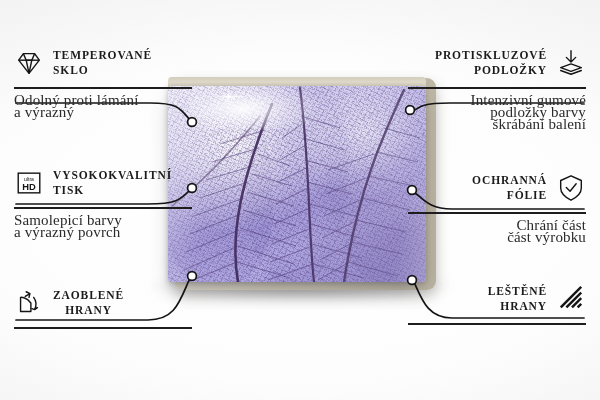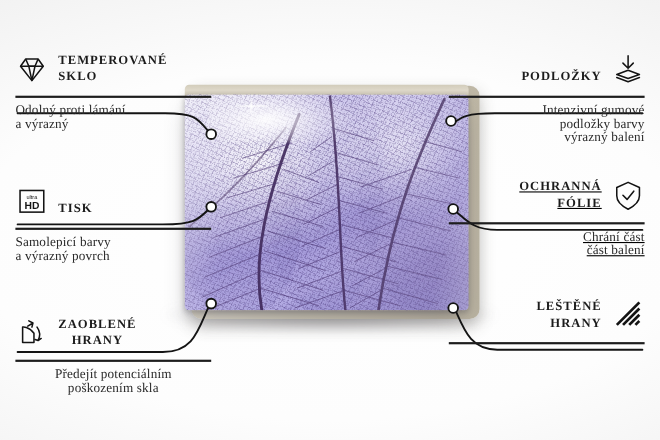--- a/index.html
+++ b/index.html
@@ -115,21 +115,21 @@
   .f-title{
     font-family:"Liberation Serif",serif;
     font-size:11.5px;font-weight:700;letter-spacing:.9px;
     color:#1b1b1b;line-height:15px;text-transform:uppercase;
   }
   .rule{
     height:1.6px;background:#1d1d1d;margin:5px 0 5px 0;width:100%;
   }
   .f-sub{
     font-family:"Liberation Serif",serif;
-    font-size:12px;line-height:12.4px;color:#2a2a2a;letter-spacing:.15px;
+    font-size:15px;line-height:12.4px;color:#2a2a2a;letter-spacing:.15px;
   }
   .icon{width:30px;height:30px;flex:0 0 30px;display:block;}
   .icon svg{display:block;width:30px;height:30px;}
 </style>
 </head>
 <body>
 
 <div id="stage">
 
   <div id="floor-shadow"></div>
@@ -263,21 +263,21 @@
   <div class="feature left" style="top:164px;">
     <div class="f-head">
       <span class="icon">
         <svg viewBox="0 0 32 32">
           <rect x="4.5" y="5.5" width="23" height="21" fill="none" stroke="#141414" stroke-width="1.5"></rect>
           <text x="16" y="14" font-family="Liberation Sans, sans-serif" font-size="5.4" text-anchor="middle" fill="#141414">ultra</text>
           <text x="16" y="23.4" font-family="Liberation Sans, sans-serif" font-size="10" font-weight="bold" text-anchor="middle" fill="#141414">HD</text>
         </svg>
       </span>
       <span class="f-title">
-        <br>
+        <span>VYSOKOKVALITNÍ</span><br>
         <span>TISK</span>
       </span>
     </div>
     <div class="rule"></div>
     <div class="f-sub">
       <span>Samolepicí barvy</span><br>
       <span>a výrazný povrch</span>
     </div>
   </div>
 
@@ -291,73 +291,69 @@
           <path d="M21 10 C 24 14, 24 19, 22 23 M22 23 L25 21 M22 23 L19 22"></path>
         </g>
           </svg>
       </span>
       <span class="f-title">
         <span>ZAOBLENÉ</span><br>
         <span>HRANY</span>
       </span>
     </div>
     <div class="rule"></div>
-    <div class="f-sub">
-      <span>Předejít potenciálním</span><br>
-      <span>poškozením skla</span>
-    </div>
   </div>
 
   <div class="feature right" style="top:44px;">
     <div class="f-head">
       <span class="icon">
         <svg viewBox="0 0 32 32">
             <g fill="none" stroke="#141414" stroke-width="1.5" stroke-linejoin="round" stroke-linecap="round">
           <path d="M16 3 V14 M11 10 L16 15 L21 10"></path>
           <path d="M16 17 L27 21 L16 25 L5 21 Z"></path>
           <path d="M5 24 L16 28 L27 24"></path>
         </g>
           </svg>
       </span>
       <span class="f-title">
-        <br>
+        <span>PROTISKLUZOVÉ</span><br>
         <span>PODLOŽKY</span>
       </span>
     </div>
     <div class="rule"></div>
     <div class="f-sub">
       <span>Intenzivní gumové</span><br>
       <span>podložky barvy</span><br>
-      <span>výrazný balení</span>
-    </div>
-  </div>
-
-  <div class="feature right" style="top:159px;text-decoration:underline;">
+      <span>škrábání balení</span>
+    </div>
+  </div>
+
+  <div class="feature right" style="top:169px;">
     <div class="f-head">
       <span class="icon">
         <svg viewBox="0 0 32 32">
             <g fill="none" stroke="#141414" stroke-width="1.5" stroke-linejoin="round" stroke-linecap="round">
           <path d="M16 3 L27 8 V16 C 27 22, 22 26, 16 29 C 10 26, 5 22, 5 16 V8 Z"></path>
           <path d="M11 15.5 L15 19.5 L21.5 11.5"></path>
         </g>
           </svg>
       </span>
       <span class="f-title">
         <span>OCHRANNÁ</span><br>
         <span>FÓLIE</span>
       </span>
     </div>
     <div class="rule"></div>
     <div class="f-sub">
       <span>Chrání část</span><br>
-      <span>část balení</span>
-    </div>
-  </div>
-
-  <div class="feature right" style="top:268px;text-align:right;">
+      <span>část výrobku</span>
+    </div>
+  </div>
+
+  <div class="feature right" style="top:280px;text-align:right;">
     <div class="f-head">
       <span class="icon">
         <svg viewBox="0 0 32 32">
             <g stroke="#141414" stroke-linecap="square">
           <path d="M26 4 L6 24" stroke-width="2.6"></path>
           <path d="M26 10 L12 24" stroke-width="2.6"></path>
           <path d="M26 16 L18 24" stroke-width="2.6"></path>
           <path d="M26 22 L24 24" stroke-width="2.6"></path>
         </g>
           </svg>

